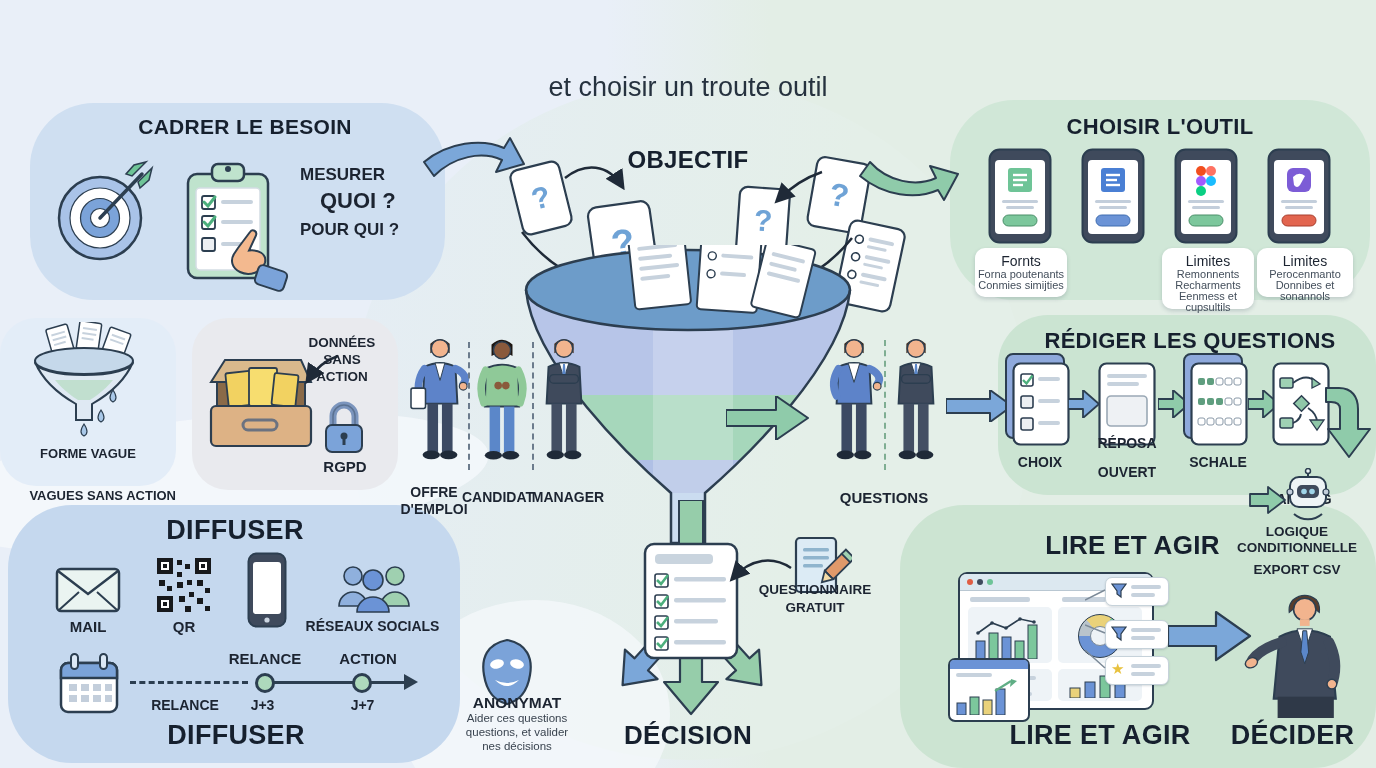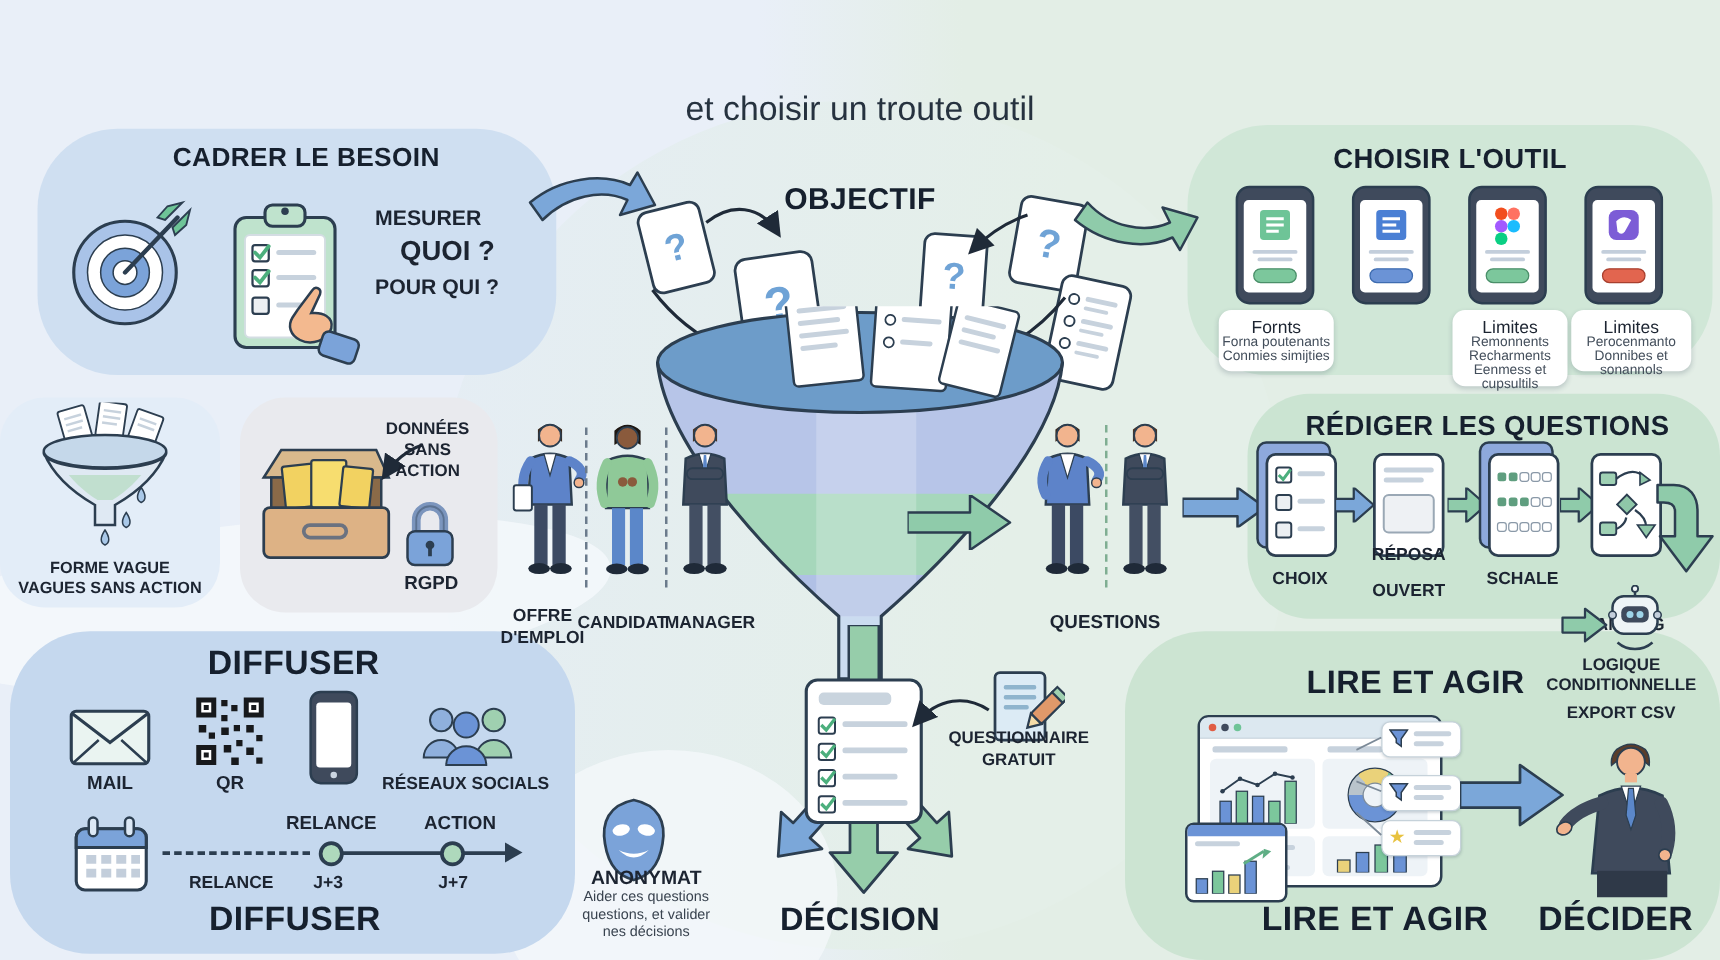--- a/index.html
+++ b/index.html
@@ -99,21 +99,21 @@
         <line x1="84" y1="20" x2="98" y2="20" stroke="#c7d2dd" stroke-width="2"></line>
       </g>
     <path d="M10,40 C20,64 44,78 51,82 L51,98 L67,98 L67,82 C74,78 98,64 108,40 A49,13 0 0 1 10,40 Z" fill="#dfe9f3" stroke="#2c3e50" stroke-width="2"></path>
     <path d="M30,58 C40,70 50,76 53,78 L65,78 C68,76 78,70 88,58 Z" fill="#b9dcc6" opacity=".8"></path>
     <ellipse cx="59" cy="39" rx="49" ry="13" fill="#c5d8ea" stroke="#2c3e50" stroke-width="2"></ellipse>
     <path d="M59,102 c4,6 4,10 0,12 c-4,-2 -4,-6 0,-12 z" fill="#a9c8e8" stroke="#2c3e50" stroke-width="1.2"></path>
     <path d="M76,88 c4,6 4,10 0,12 c-4,-2 -4,-6 0,-12 z" fill="#a9c8e8" stroke="#2c3e50" stroke-width="1.2"></path>
     <path d="M88,68 c4,6 4,10 0,12 c-4,-2 -4,-6 0,-12 z" fill="#a9c8e8" stroke="#2c3e50" stroke-width="1.2"></path>
   </svg>
   <div class="abs c lbl" style="left:0;top:446px;width:176px;font-size:13px;">FORME VAGUE</div>
-  <div class="abs c lbl" style="left:0;top:462px;width:176px;font-size:13px;">VAGUES SANS ACTION</div>
+  <div class="abs c lbl" style="left:0;top:488px;width:176px;font-size:13px;text-align:right;">VAGUES SANS ACTION</div>
 
   <svg class="abs" style="left:203px;top:352px;" width="118" height="98" viewBox="0 0 118 98">
     <polygon points="8,30 22,8 98,8 108,30" fill="#d9b98c" stroke="#2c3e50" stroke-width="2"></polygon>
     <rect x="14" y="30" width="88" height="26" fill="#8a6a48" stroke="#2c3e50" stroke-width="2"></rect>
     <rect x="24" y="20" width="26" height="34" rx="2" transform="rotate(-6 37 37)" fill="#f2d261" stroke="#2c3e50" stroke-width="1.8"></rect>
     <rect x="46" y="16" width="28" height="38" rx="2" fill="#f7dd6f" stroke="#2c3e50" stroke-width="1.8"></rect>
     <rect x="70" y="22" width="24" height="32" rx="2" transform="rotate(6 82 38)" fill="#f2d261" stroke="#2c3e50" stroke-width="1.8"></rect>
     <rect x="8" y="54" width="100" height="40" rx="5" fill="#ddb285" stroke="#2c3e50" stroke-width="2.2"></rect>
     <rect x="40" y="68" width="34" height="10" rx="5" fill="none" stroke="#6b7280" stroke-width="3"></rect>
   </svg>

